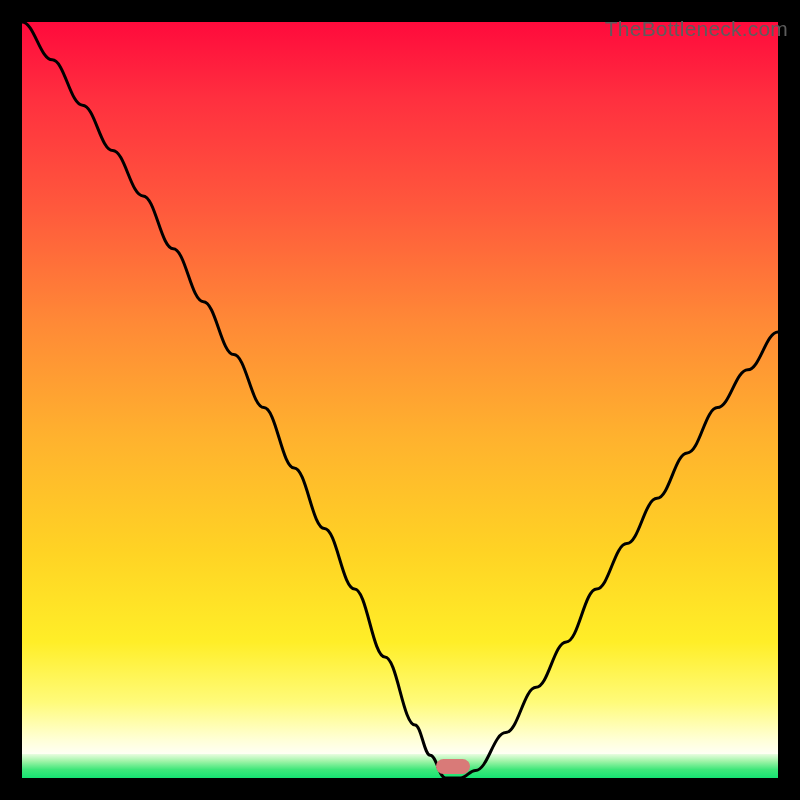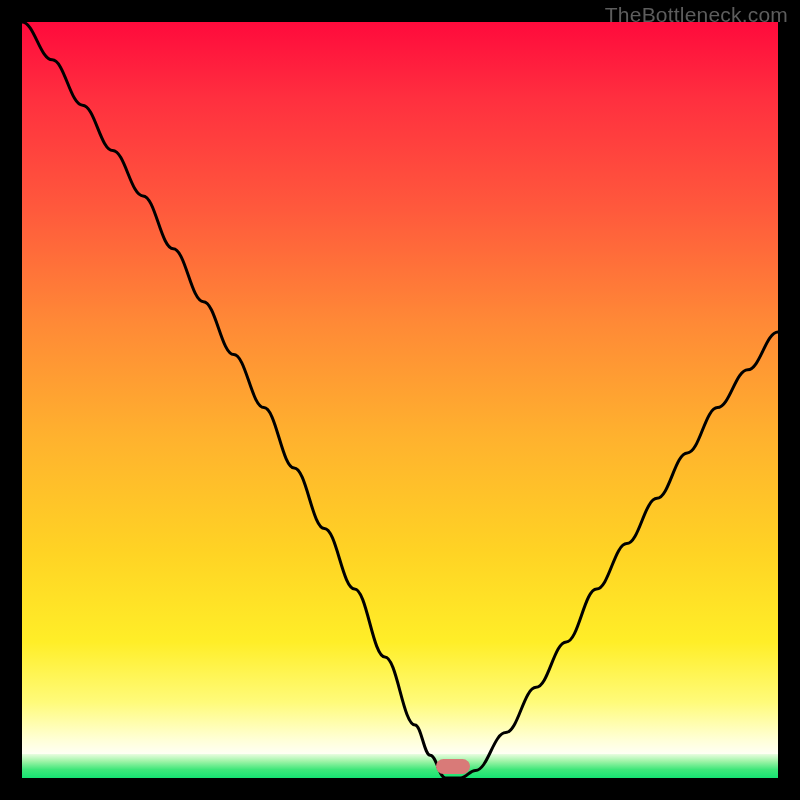--- a/index.html
+++ b/index.html
@@ -69,21 +69,21 @@
   }
   .bottom-pill {
     position: absolute;
     width: 34px;
     height: 15px;
     border-radius: 8px;
     background: #d97a78;
   }
   .watermark {
     position: absolute;
-    top: 3px;
+    top: 17px;
     right: 12px;
     color: #5d5d5d;
     font-family: Arial, Helvetica, sans-serif;
     font-size: 21px;
     letter-spacing: 0.2px;
   }
 </style>
 </head>
 <body>
 

